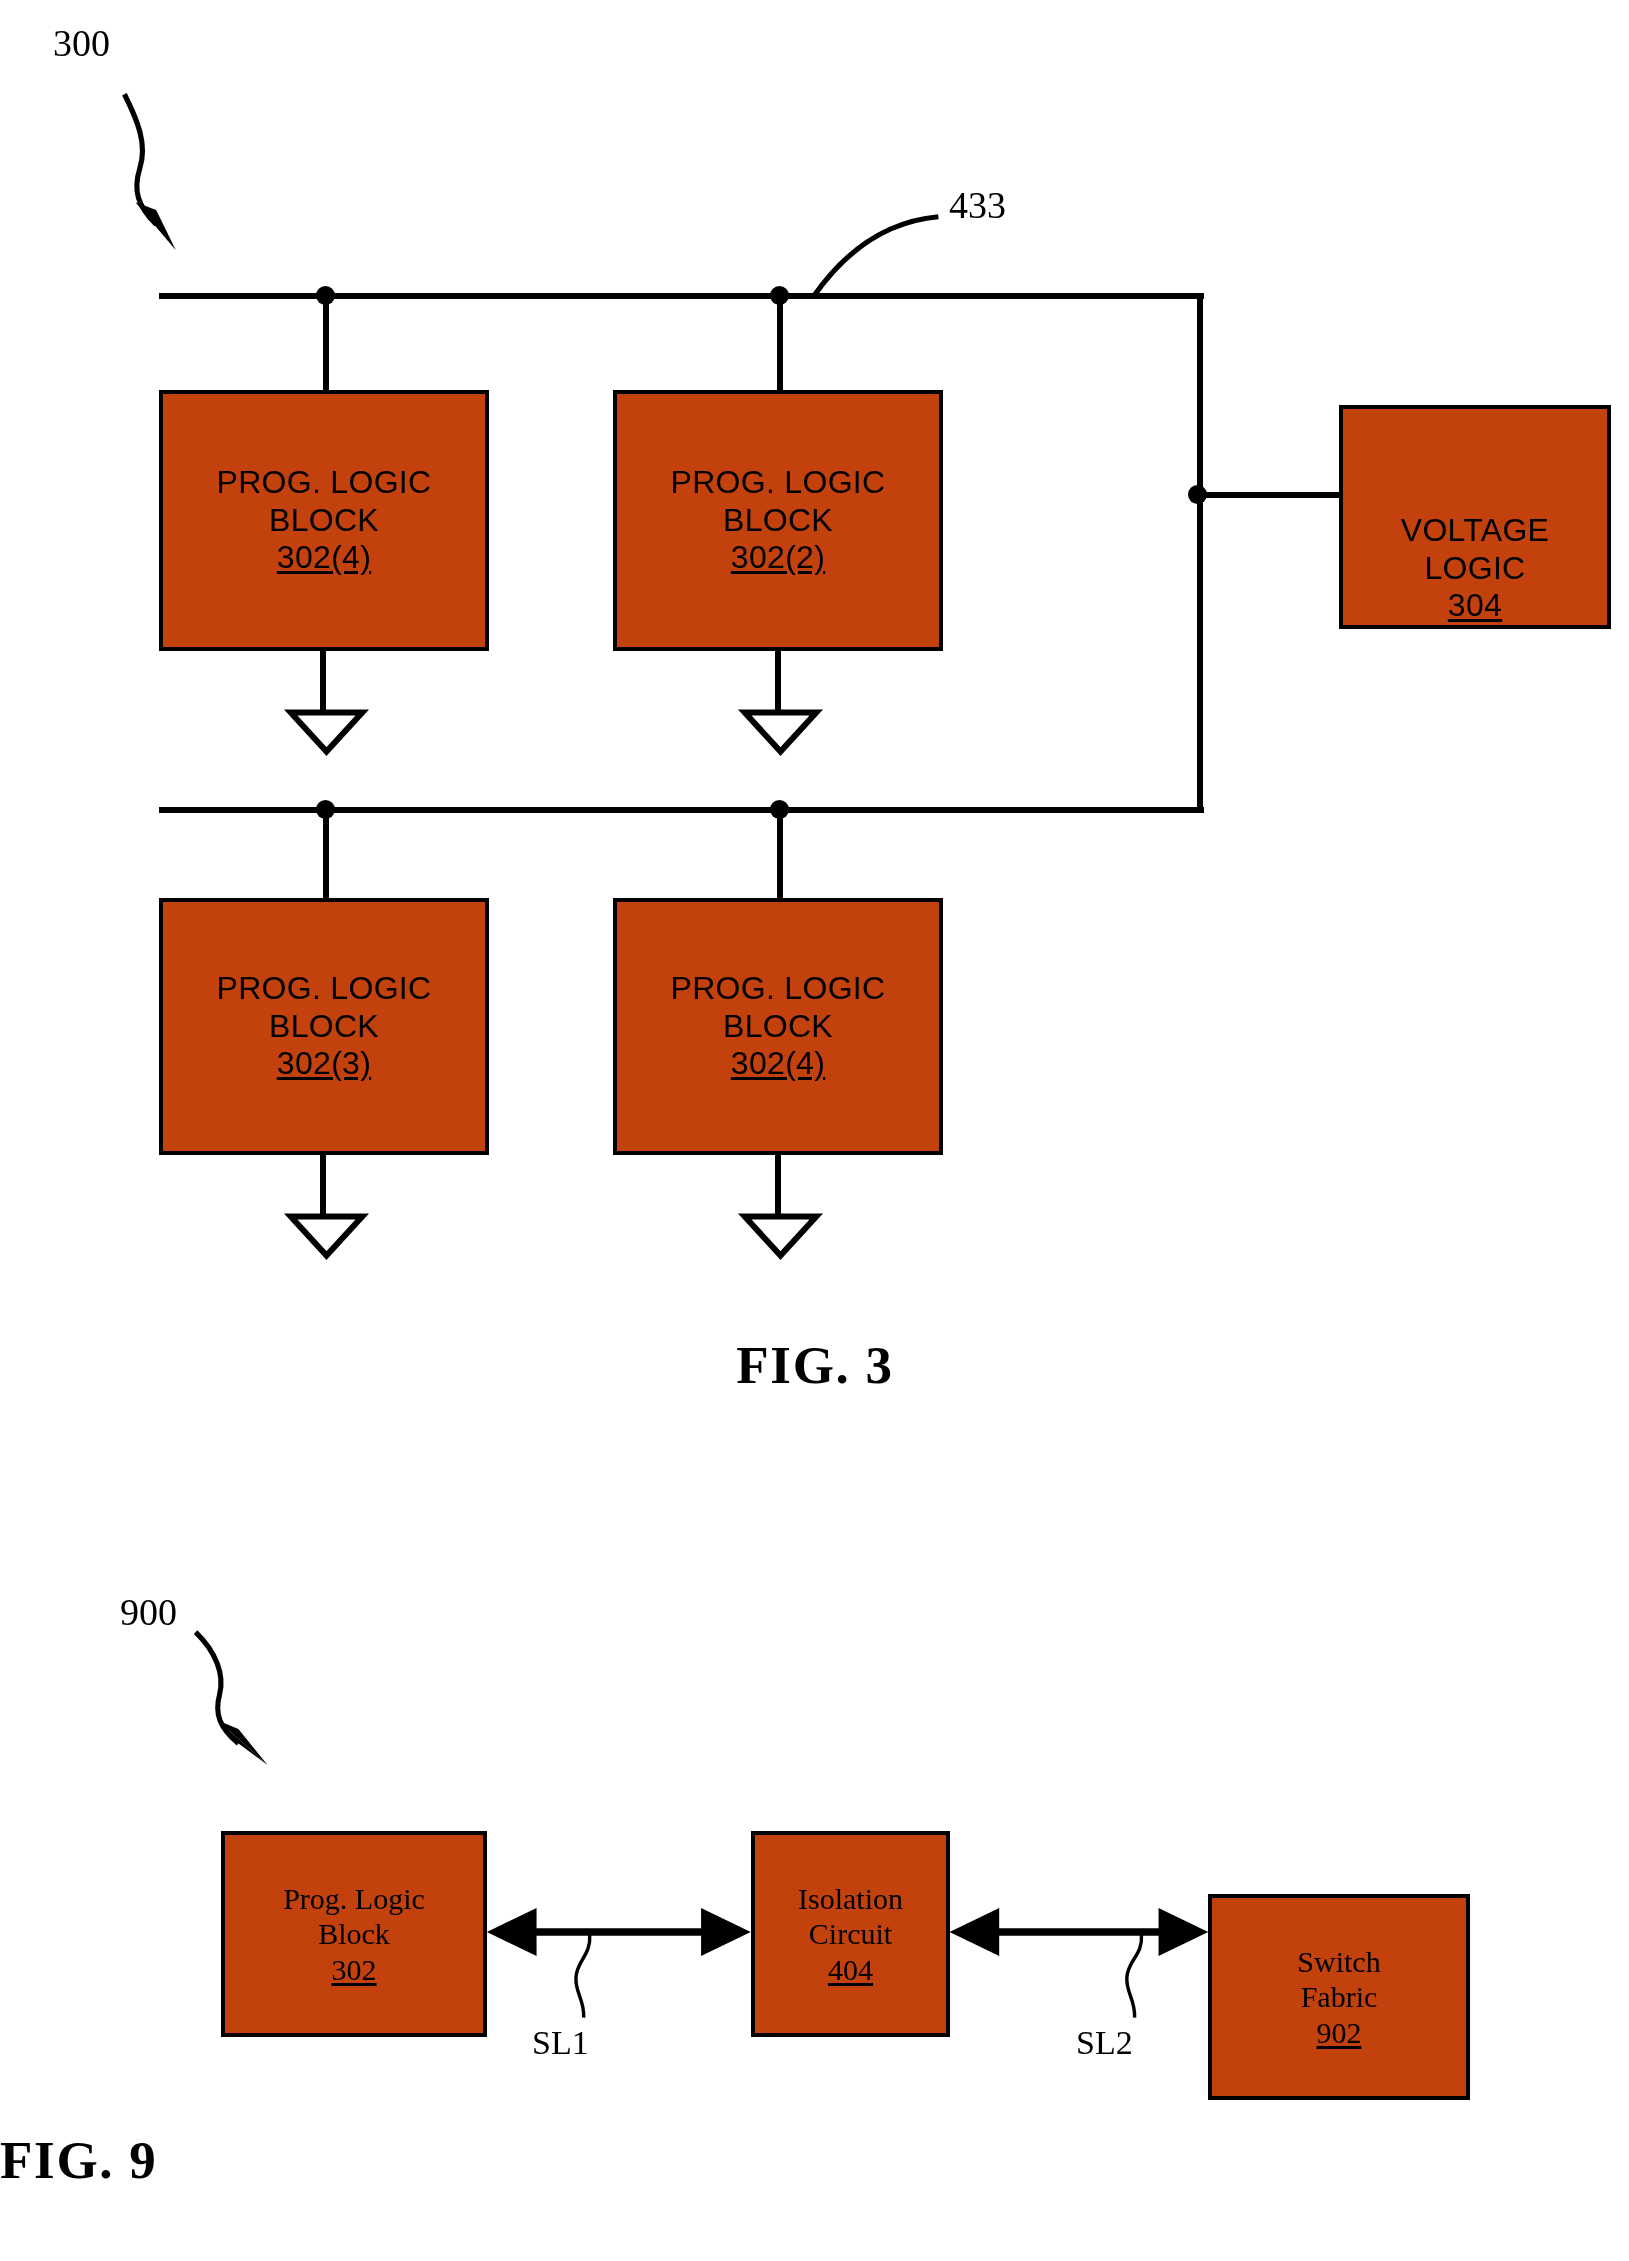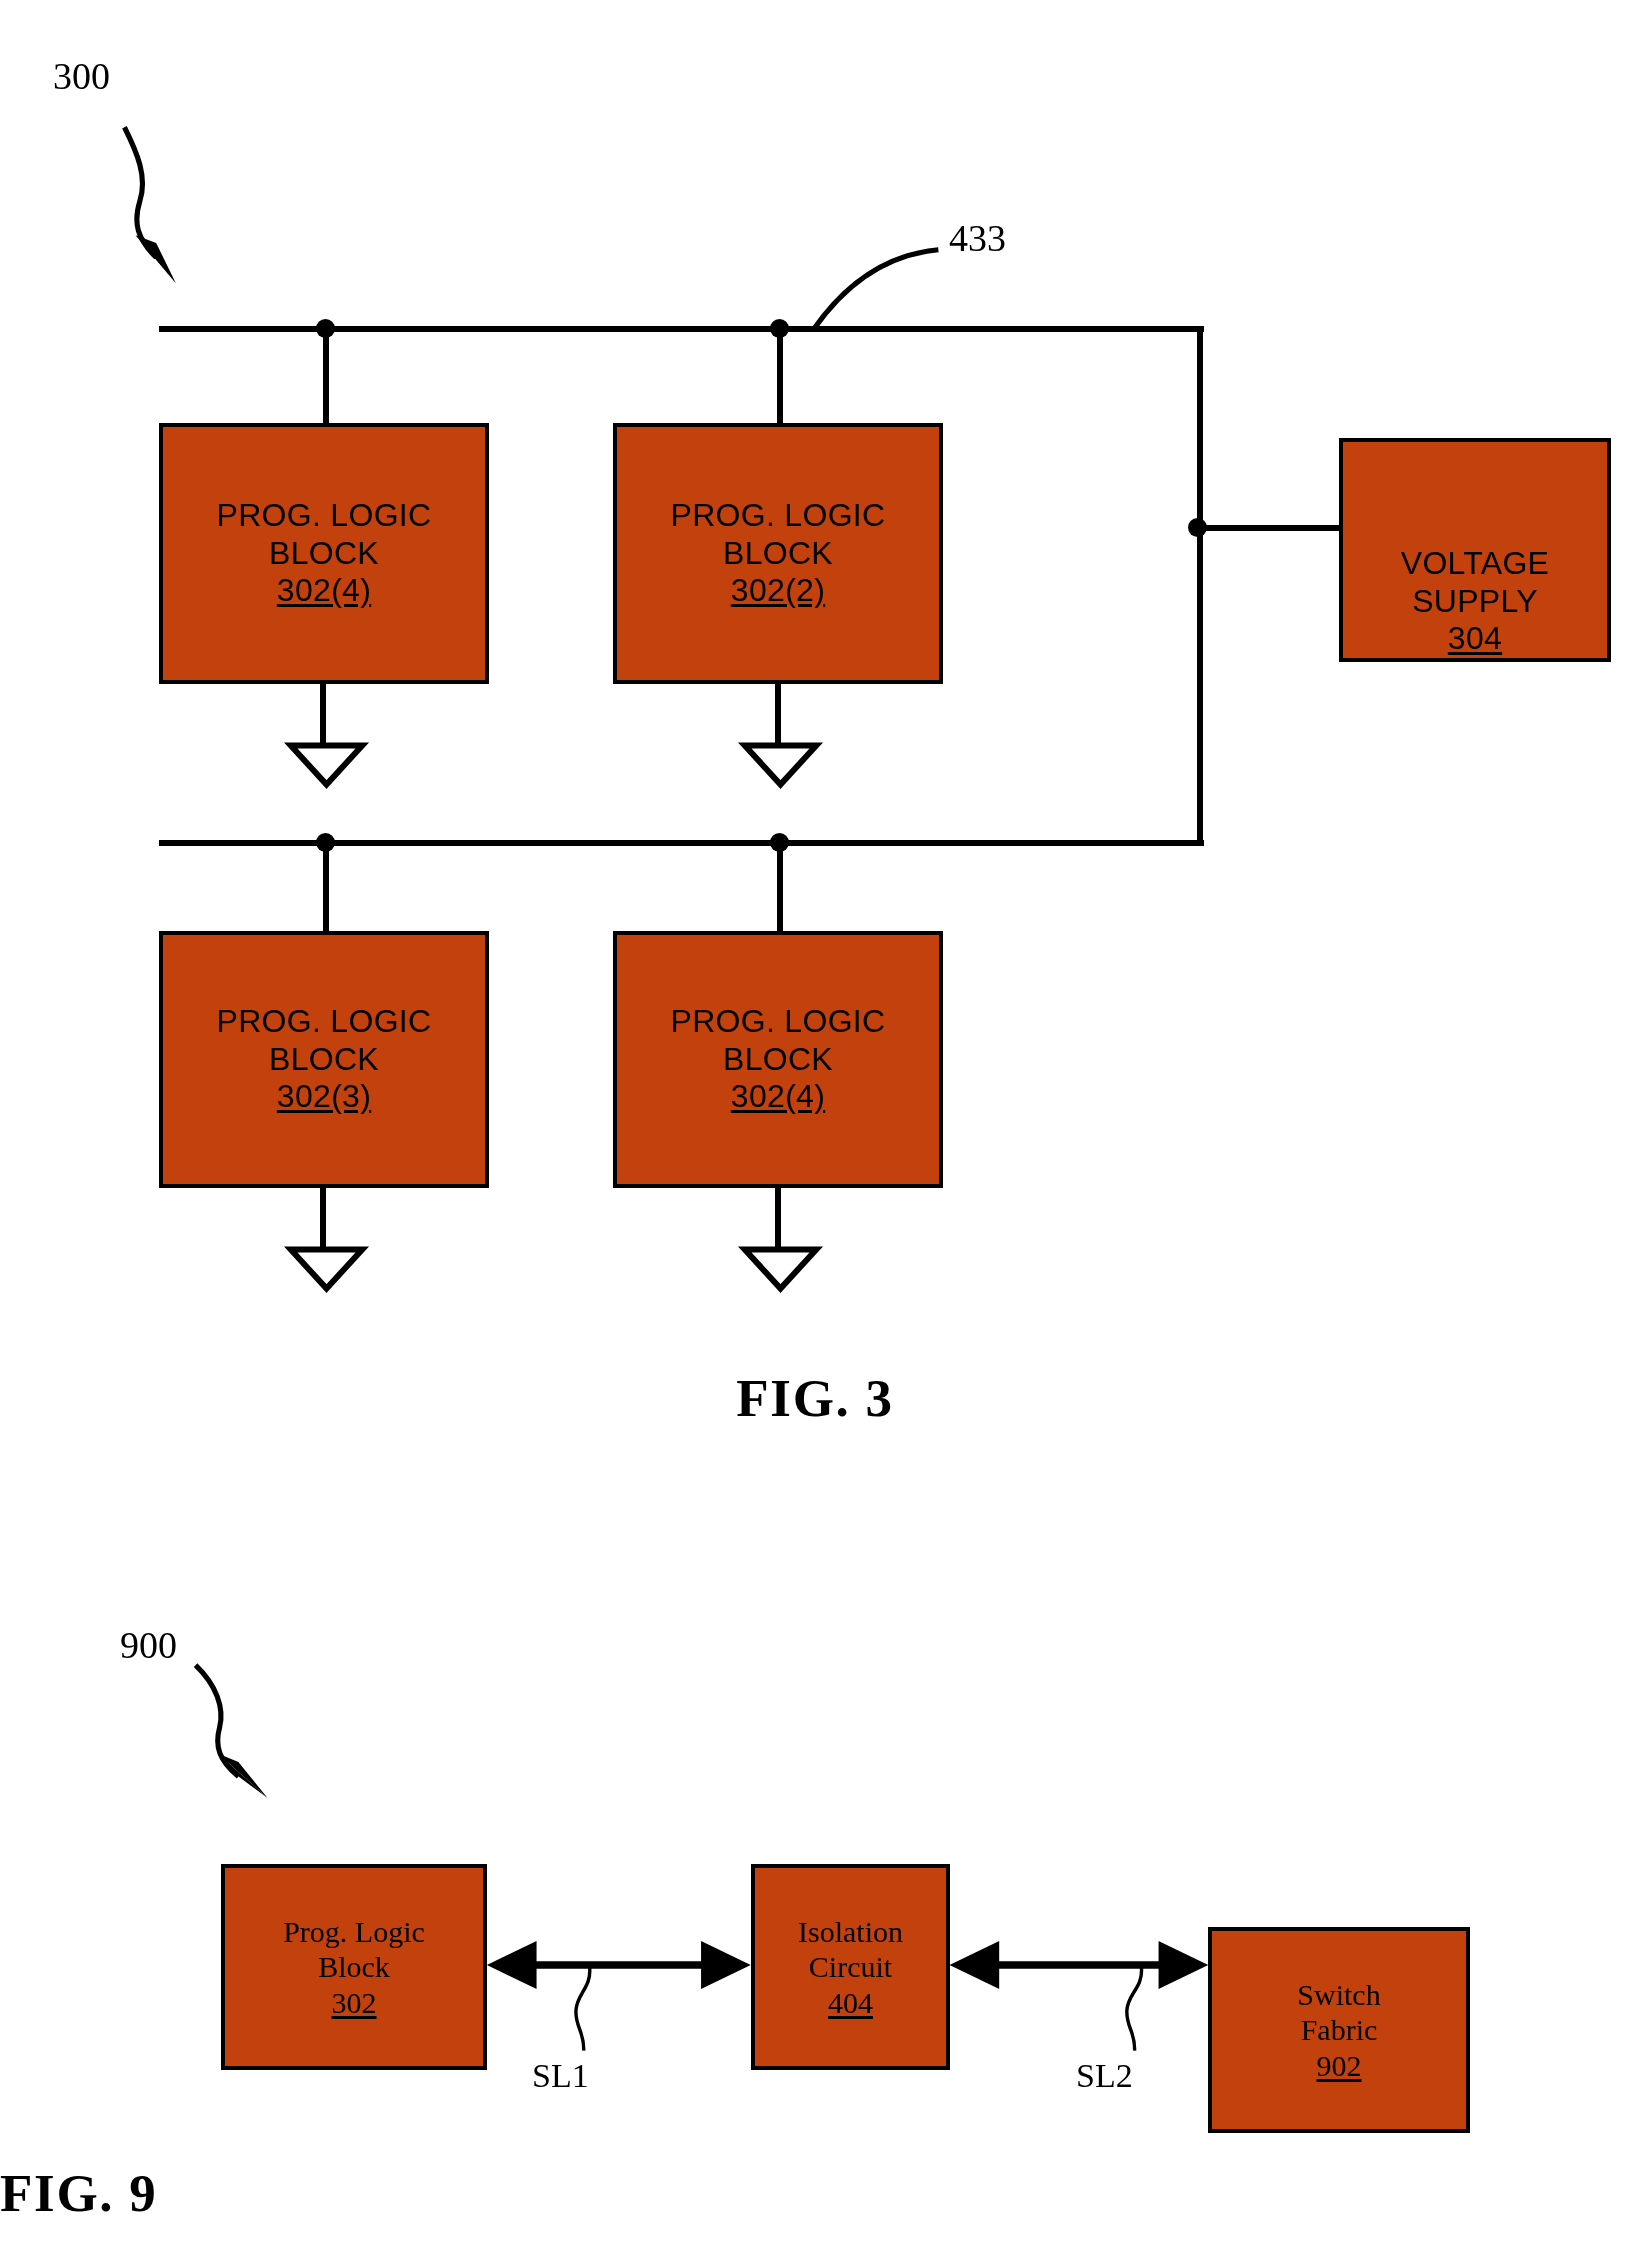--- a/index.html
+++ b/index.html
@@ -1,18 +1,18 @@
 <!DOCTYPE html>
 <html style="font-size:13.7px"><head>
 <meta charset="utf-8">
 <style>
   html,body{margin:0;padding:0;background:#ffffff;}
   body{width:1630px;height:2261px;position:relative;overflow:hidden;
        font-family:"Liberation Sans",sans-serif;color:#000;}
-  .stage{position:absolute;left:0;top:0;width:1630px;height:1957px;margin-top:33px;}
+  .stage{position:absolute;left:0;top:0;width:1630px;height:1957px;}
 
   
   .blk{position:absolute;box-sizing:border-box;border:4.3px solid #000;background:#c2410c;
        display:flex;flex-direction:column;align-items:center;justify-content:center;}
   .blk .ln{display:block;line-height:1.18;white-space:nowrap;}
   .sans .ln{font-family:"Liberation Sans",sans-serif;font-size:32px;letter-spacing:0.3px;}
   .serif .ln{font-family:"Liberation Serif",serif;font-size:30px;}
   .refnum{text-decoration:underline;text-underline-offset:3.4px;}
   .sans .refnum{font-size:32px;}
   .serif .refnum{font-size:30px;}
@@ -67,21 +67,21 @@
     </div>
 
     <div class="blk sans" style="left:613px;top:390px;width:330px;height:261px;">
       <span class="ln">PROG. LOGIC</span>
       <span class="ln">BLOCK</span>
       <span class="ln refnum">302(2)</span>
     </div>
 
     <div class="blk sans" style="left:1339px;top:405px;width:272px;height:224px;justify-content:flex-end;">
       <span class="ln">VOLTAGE</span>
-      <span class="ln">SUPPLY</span>
+      <span class="ln">LOGIC</span>
       <span class="ln refnum">304</span>
     </div>
 
     <div class="wire vbus" style="left:320px;top:651px;height:62px;"></div>
     <svg style="left:287px;top:709px;width:79px;height:46px;" viewBox="0 0 92 54" width="79" height="46">
       <path class="stroke" stroke-width="7" d="M 4,4 L 88,4 L 46,50 Z"></path>
     </svg>
 
     <div class="wire vbus" style="left:775px;top:651px;height:62px;"></div>
     <svg style="left:741px;top:709px;width:79px;height:46px;" viewBox="0 0 92 54" width="79" height="46">

